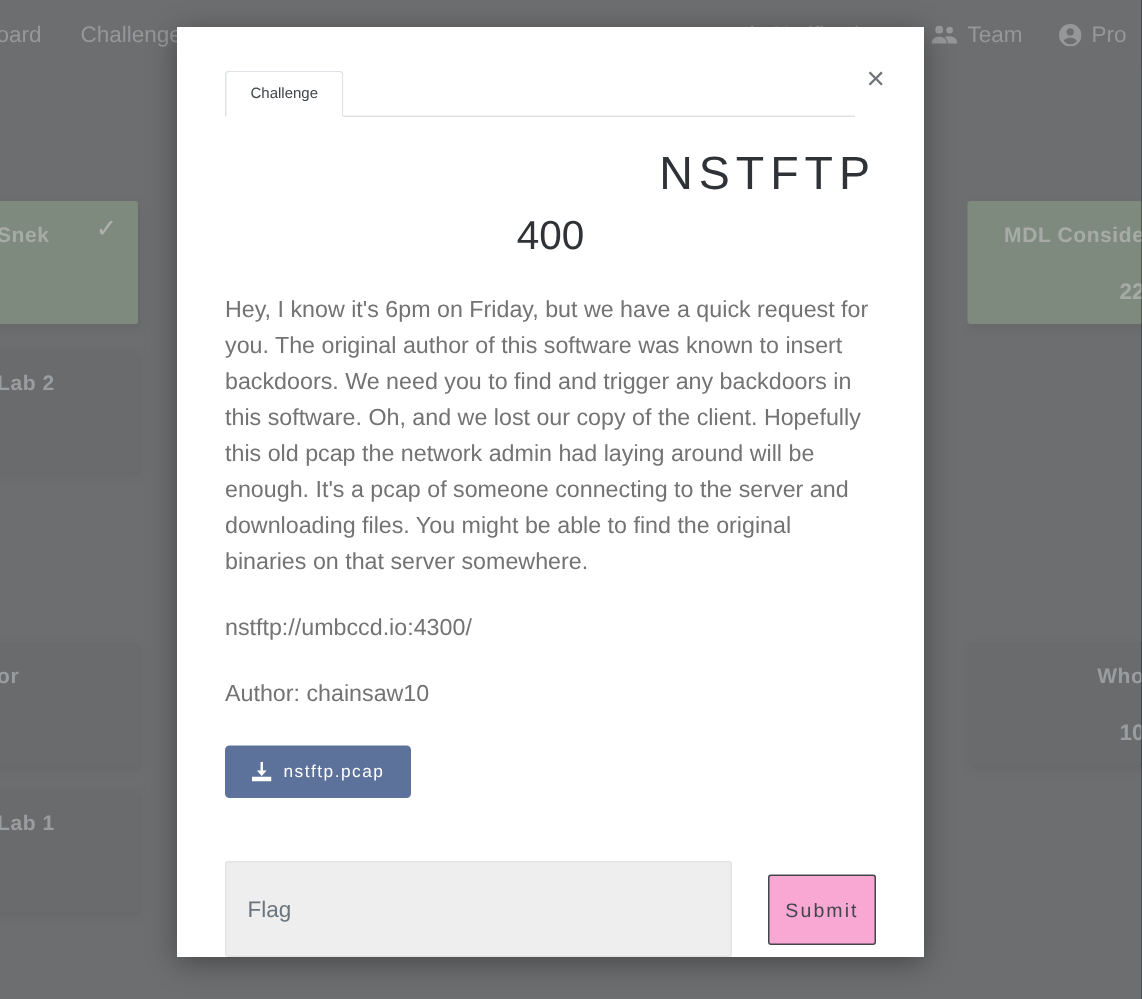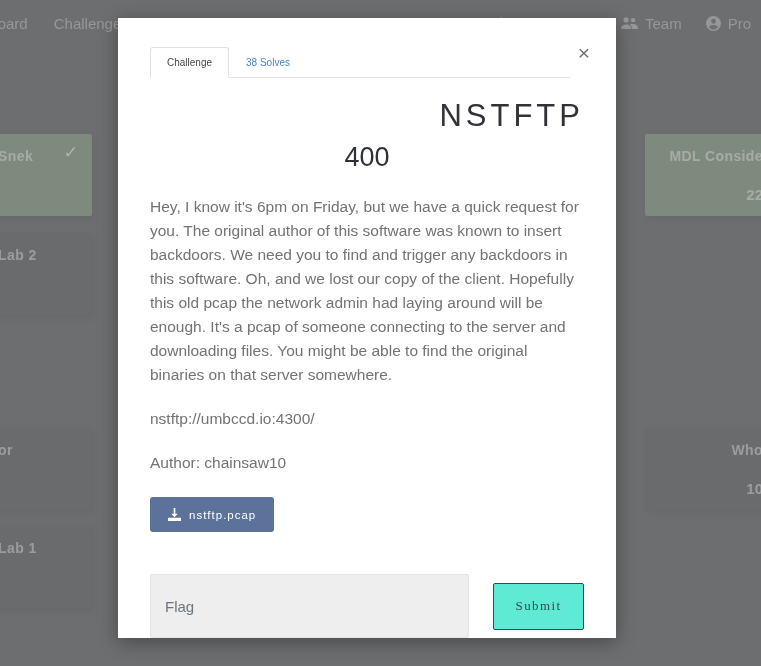--- a/index.html
+++ b/index.html
@@ -142,25 +142,25 @@
     margin-top: 22px;
   }
   #flag-input {
     flex: 1 1 auto; height: 64px;
     background: #eeeeee; border: 1px solid #e3e3e3; border-radius: 2px;
     padding: 0 14px; font-size: 15px; color: #41464b;
     font-family: "Liberation Sans", sans-serif;
   }
   #flag-input::placeholder { color: #6c757d; opacity: 1; }
   #submit-btn {
-    width: 91px; height: 47px;
-    background: #5eead4; color: #41464b;
+    width: 72px; height: 47px;
+    background: #f9a8d4; color: #41464b;
     border: 1px solid #41464b; border-radius: 2px;
     font-size: 13px; letter-spacing: 1.4px; cursor: pointer;
-    font-family: Liberation Serif, serif;
+    font-family: Liberation Sans, sans-serif;
   }
 </style>
 </head>
 <body>
 
 <div id="page">
 
   <div id="navbar">
     <div class="nav-left">
       <a class="nav-link">
@@ -226,21 +226,20 @@
     </div>
 
   <div id="backdrop"></div>
 
   <div id="modal">
 
     <div id="modal-header">
       <button id="close-btn">×</button>
       <div id="tabs">
         <div class="tab active">Challenge</div>
-        <div class="tab inactive">38 Solves</div>
       </div>
     </div>
 
     <div id="modal-body">
       <h2 id="chal-name">NSTFTP</h2>
       <h3 id="chal-value">400</h3>
 
       <div id="desc-block">
         <p class="desc-p">Hey, I know it's 6pm on Friday, but we have a quick request for you. The original author of this software was known to insert backdoors. We need you to find and trigger any backdoors in this software. Oh, and we lost our copy of the client. Hopefully this old pcap the network admin had laying around will be enough. It's a pcap of someone connecting to the server and downloading files. You might be able to find the original binaries on that server somewhere.</p>
         <p class="desc-p">nstftp://umbccd.io:4300/</p>

